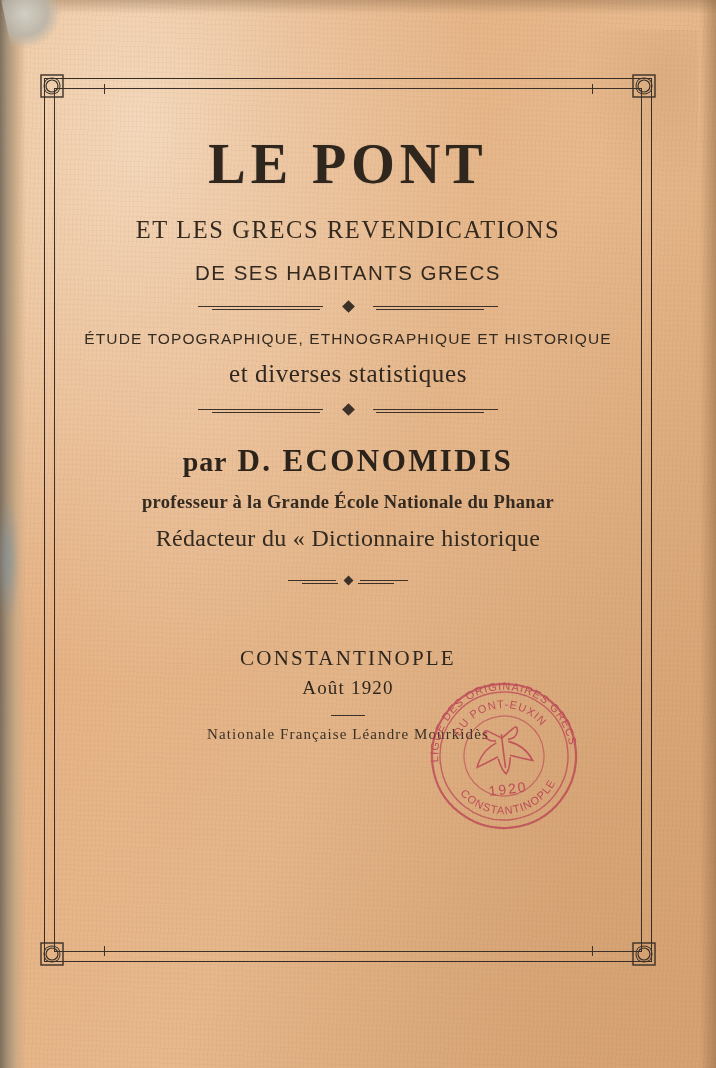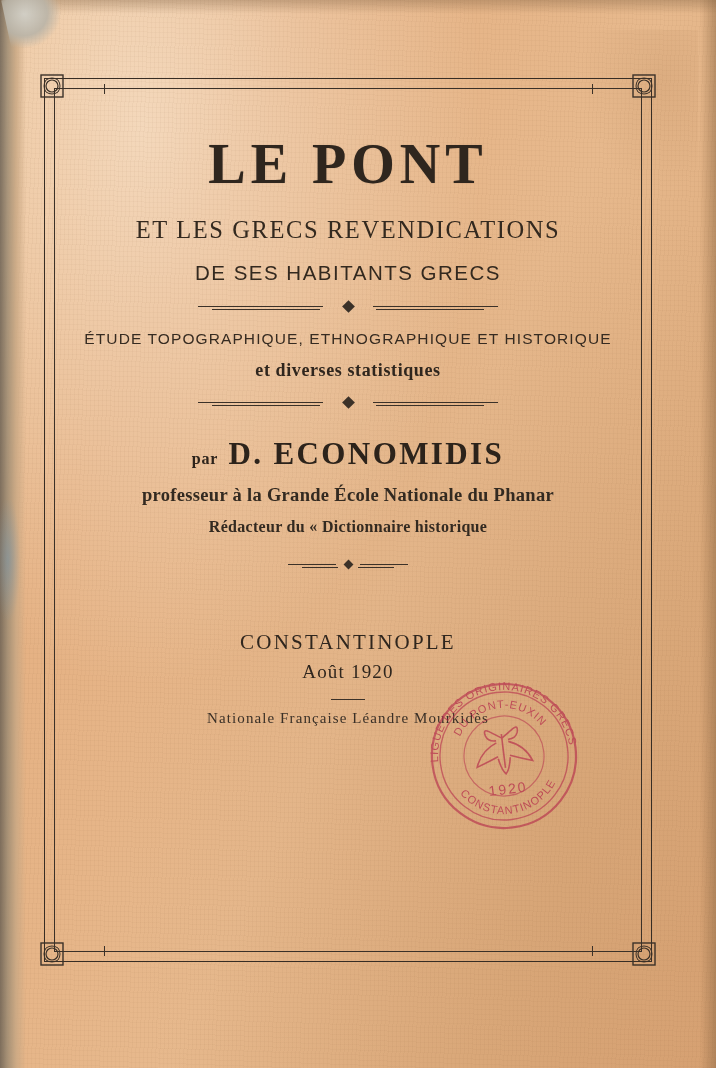--- a/index.html
+++ b/index.html
@@ -136,45 +136,45 @@
     color: #362b21;
   }
   .t-line-big {
     font-size: 27px;
     margin-top: 24px;
     letter-spacing: 0.6px;
     color: #2f261e;
     font-weight: 700;
   }
   .t-line-big2 {
-    font-size: 18px;
+    font-size: 25px;
     margin-top: 12px;
     letter-spacing: 0.6px;
     color: #2f261e;
-    font-weight: 700;
+    font-weight: 400;
   }
   .t-author {
     font-size: 31px;
     margin-top: 26px;
     font-weight: 700;
     letter-spacing: 2.4px;
     color: #2c231b;
   }
-  .t-author .par { font-size: 16px; letter-spacing: .8px; }
+  .t-author .par { font-size: 28px; letter-spacing: .8px; }
   .t-role {
     font-size: 18.5px;
     margin-top: 13px;
     font-weight: 700;
     letter-spacing: .3px;
     color: #332a21;
   }
   .t-role2 {
-    font-size: 16px;
+    font-size: 24px;
     margin-top: 12px;
-    font-weight: 700;
+    font-weight: 400;
     letter-spacing: .3px;
     color: #332a21;
   }
   .t-city {
     font-size: 21px;
     letter-spacing: 2.2px;
     margin-top: 0;
     color: #2f261e;
   }
   .t-date {

